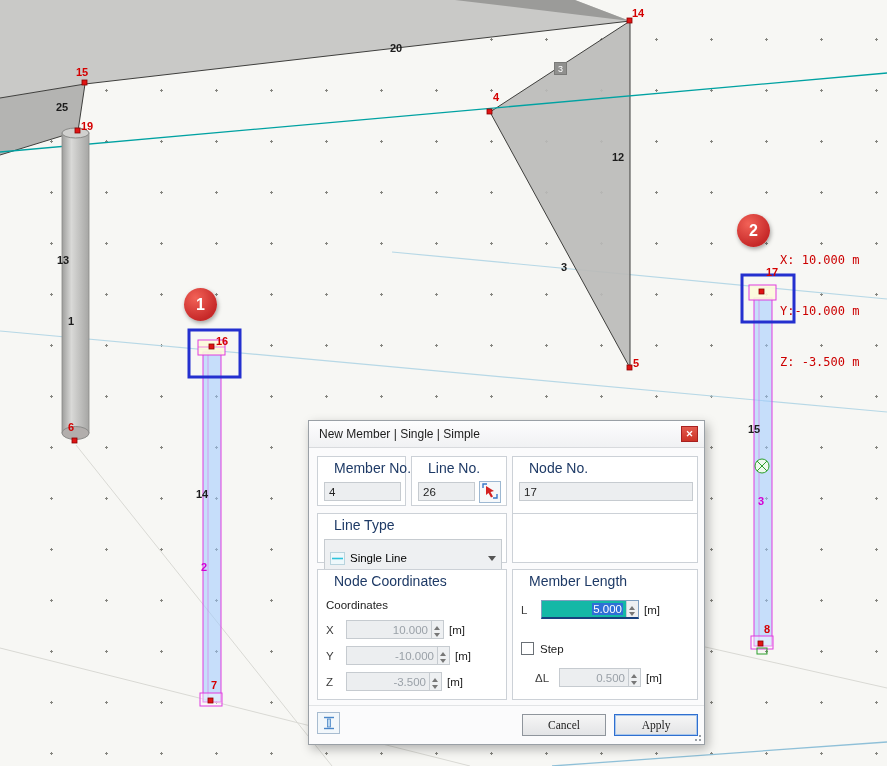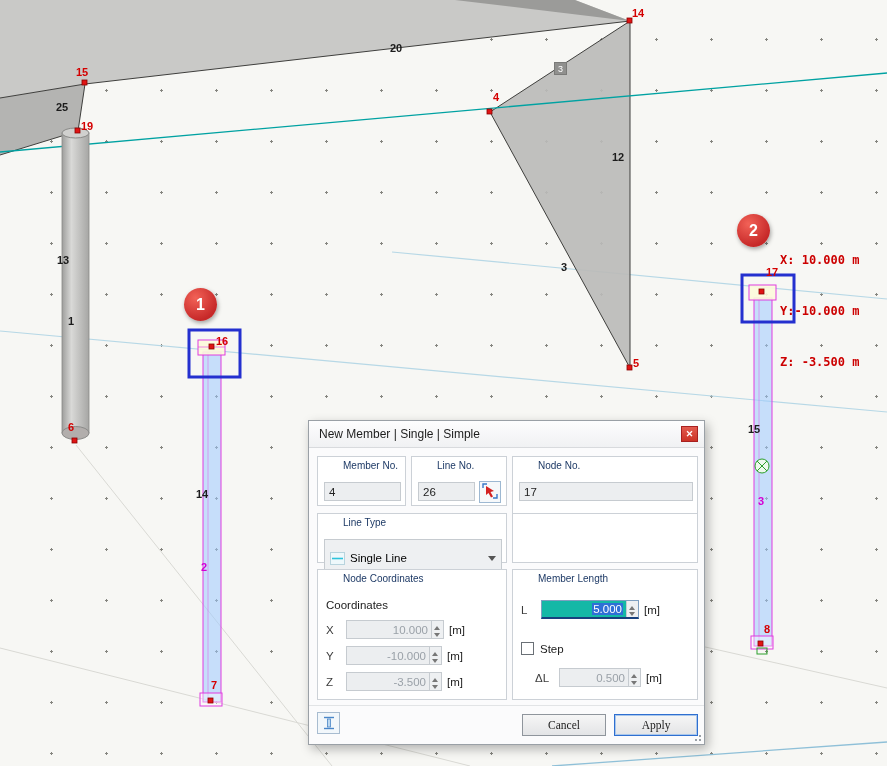--- a/index.html
+++ b/index.html
@@ -25,35 +25,35 @@
 
   .chip { position:absolute; z-index:3; width:13px; height:13px; background:#90908e;
     border:1px solid #7a7a78; color:#fff; font-size:9px; display:flex; align-items:center; justify-content:center; }
 
   .badge { position:absolute; z-index:4; width:33px; height:33px; border-radius:50%;
     background:radial-gradient(circle at 35% 30%, #f26257, #c62828 72%);
     color:#fff; font-size:16px; font-weight:700; display:flex; align-items:center; justify-content:center;
     box-shadow:1px 2px 4px rgba(0,0,0,.35); }
 
   #coord-readout { position:absolute; z-index:4; left:780px; top:218px;
-    font-family:"DejaVu Sans Mono", monospace; font-size:12px; font-weight:700;
+    font-family:"DejaVu Sans Mono", monospace; font-size:12px; font-weight:400;
     color:#cc0000; line-height:17px; white-space:pre; }
 
   
   .dialog { position:absolute; z-index:10; left:308px; top:420px; width:397px; height:325px;
     background:#fbfbfc; border:1px solid #9aa0a6; box-shadow:3px 4px 10px rgba(0,0,0,.28); }
   .titlebar { position:absolute; left:0; top:0; right:0; height:27px; display:flex; align-items:center;
     padding:0 6px 0 10px; background:linear-gradient(#fdfdfe,#f0f1f3); border-bottom:1px solid #d8dadd;
     font-size:12px; color:#1c1c1c; }
   .close { margin-left:auto; width:17px; height:16px; border:1px solid #a82020;
     background:linear-gradient(#e25a4e,#cc3226); color:#fff; font-size:9px; font-weight:700;
     display:flex; align-items:center; justify-content:center; cursor:pointer; }
 
   .grp { position:absolute; border:1px solid #ccd1d7; background:#fff; }
-  .gt { position:absolute; top:3px; left:25px; font-size:10px; color:#1e3a66; white-space:nowrap; }
+  .gt { position:absolute; top:3px; left:16px; font-size:14px; color:#1e3a66; white-space:nowrap; }
 
   .tfield { position:absolute; height:19px; border:1px solid #c6cbd0; background:#eceef0;
     display:flex; align-items:center; font-size:11.5px; color:#222; padding:0 4px; }
 
   .dd { position:absolute; left:6px; top:25px; width:178px; height:21px; border:1px solid #c6cbd0;
     background:#eef0f2; display:flex; align-items:center; gap:5px; padding:18px 5px; font-size:11.5px; cursor:pointer; }
   .chev { margin-left:auto; width:0; height:0; border:4px solid transparent; border-top:5px solid #555; margin-top:5px; }
 
   .sublabel { position:absolute; font-size:11.5px; color:#1c1c1c; }
   .crow { position:absolute; display:flex; align-items:center; }
@@ -265,21 +265,21 @@
           <span class="spin">
               <i class="u"></i>
               <i class="d"></i>
             </span>
         </div>
         <span class="unit">[m]</span>
       </div>
 
       <div class="crow" style="left:8px;top:76px">
         <span class="axis">Y</span>
-        <div class="numfield dis" style="width:96px">
+        <div class="numfield dis" style="width:104px">
           <span class="val">-10.000</span>
           <span class="spin">
               <i class="u"></i>
               <i class="d"></i>
             </span>
         </div>
         <span class="unit">[m]</span>
       </div>
 
       <div class="crow" style="left:8px;top:102px">

